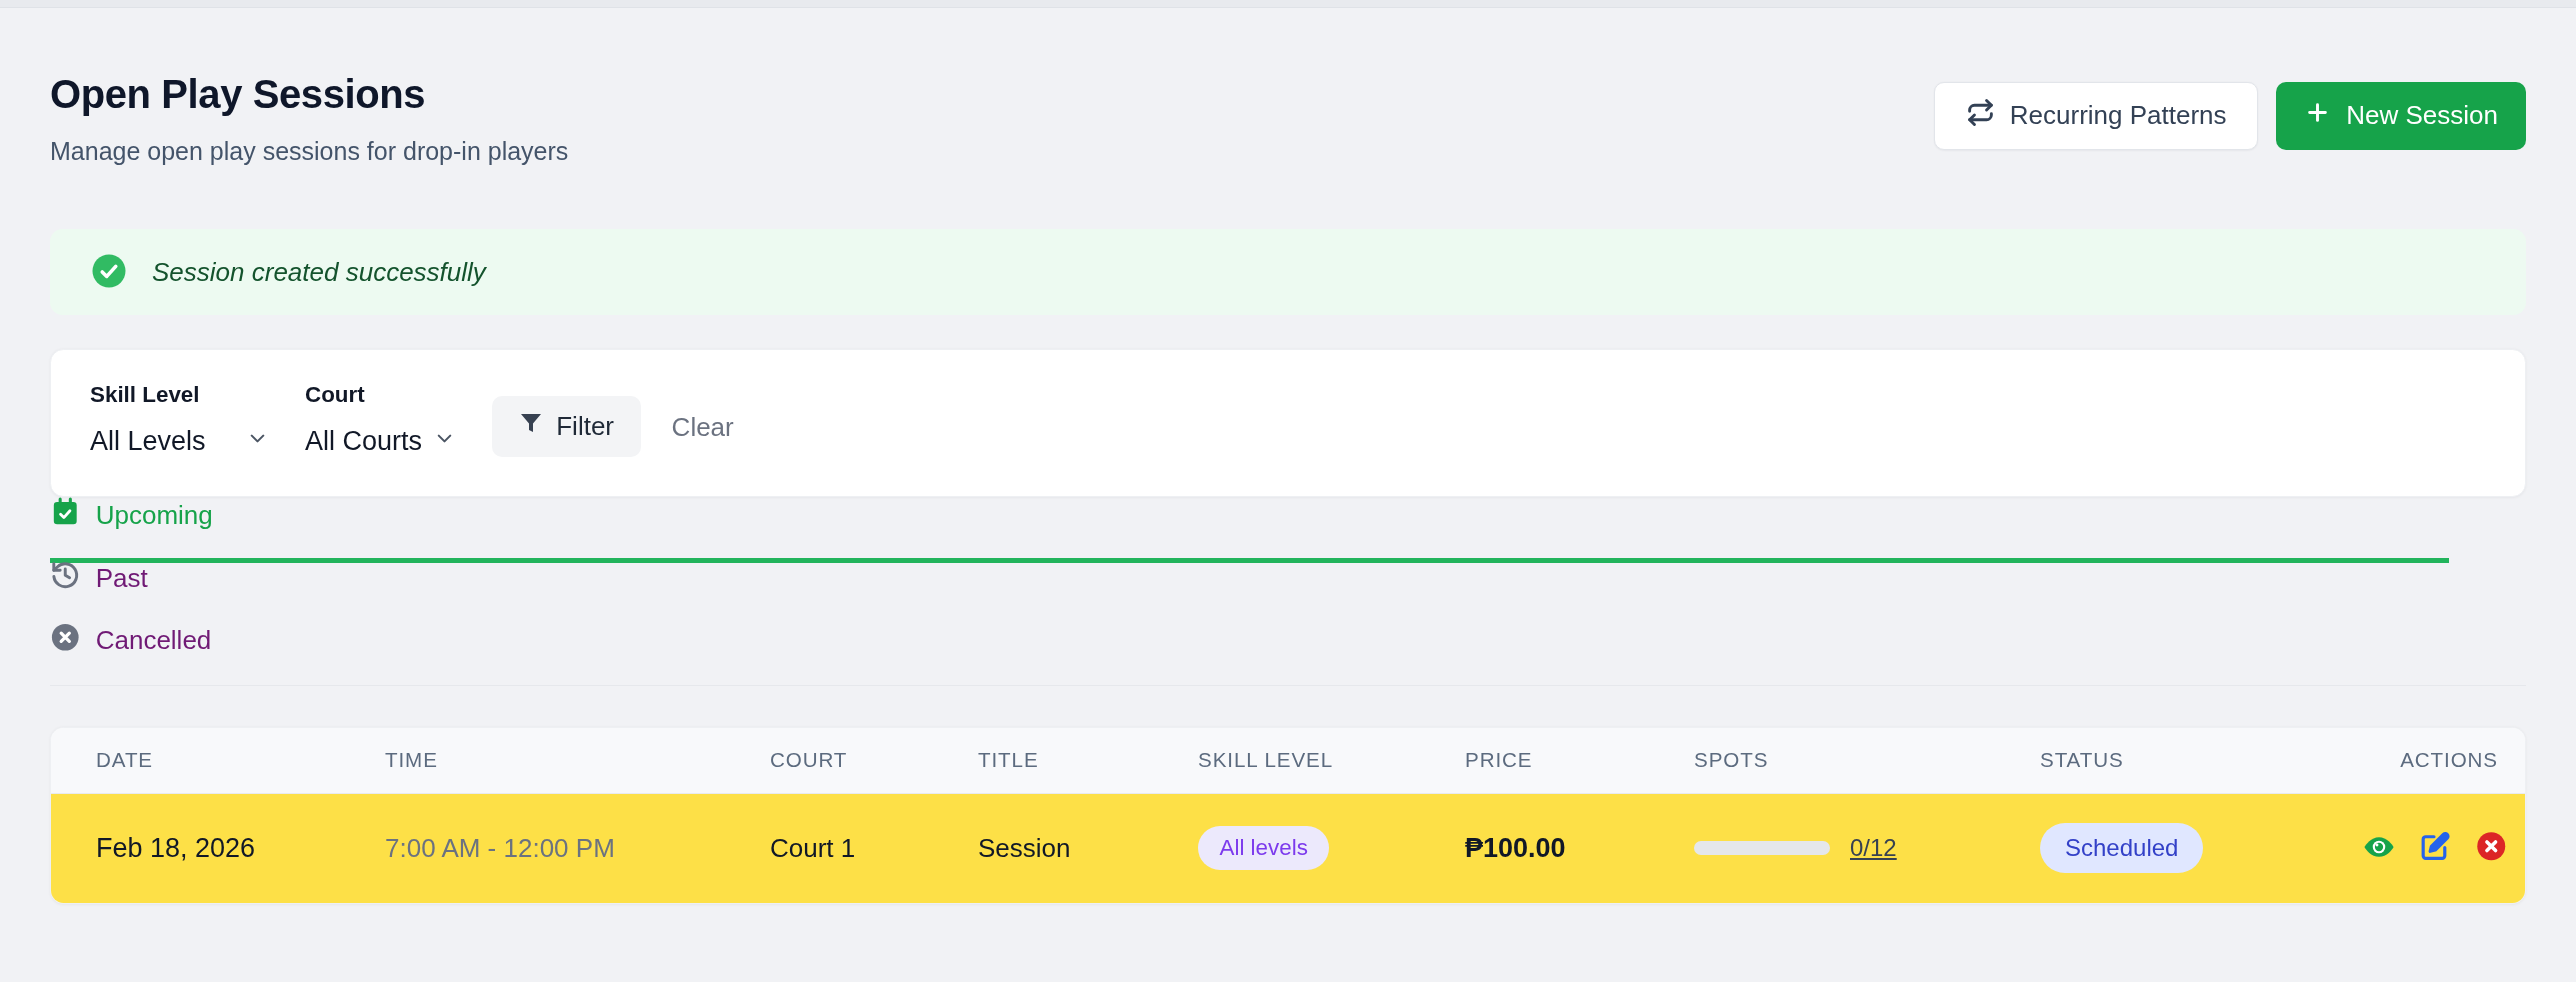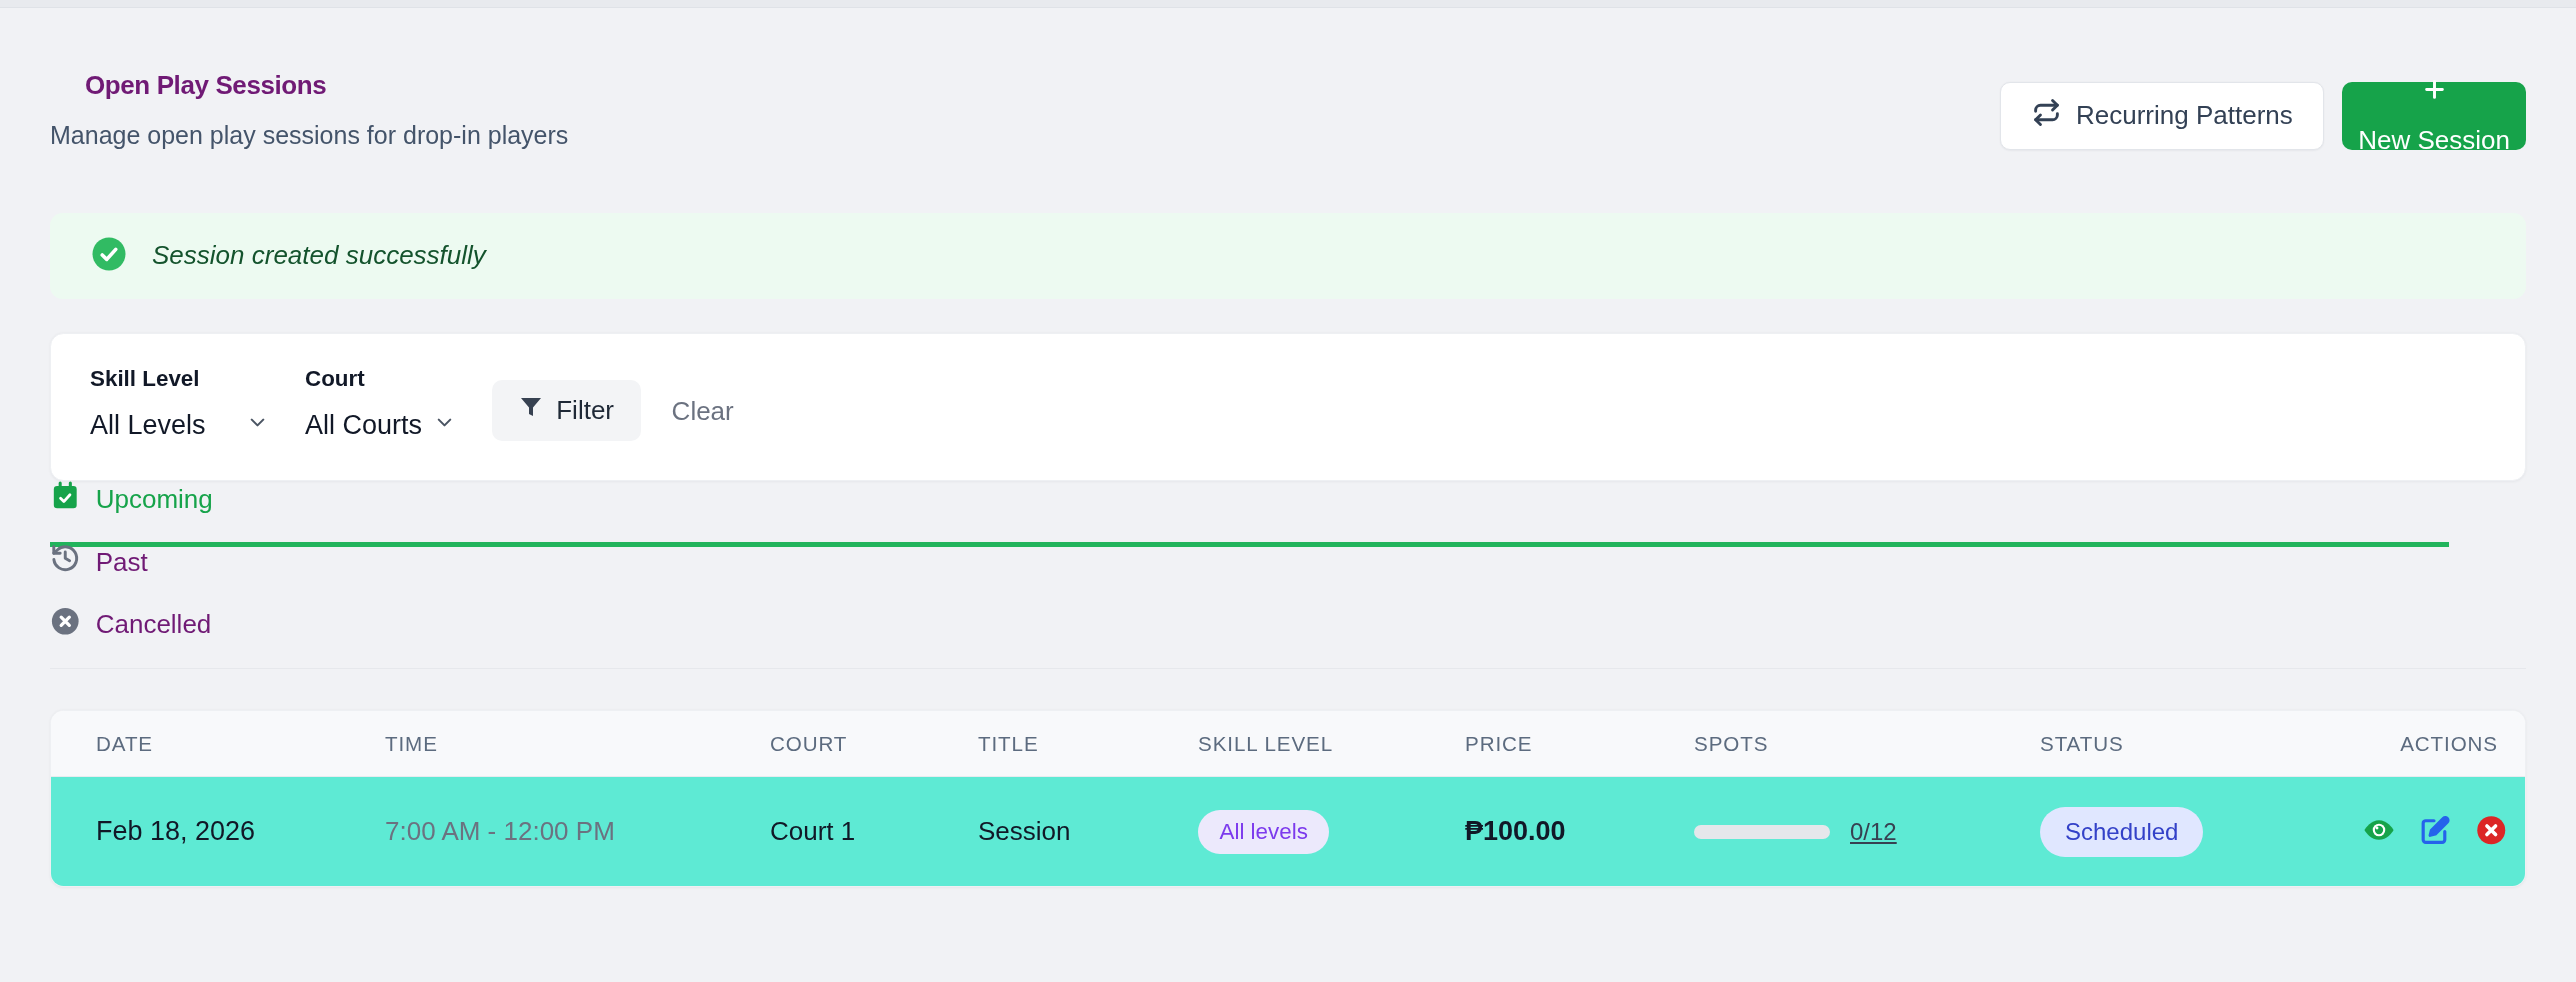--- a/index.html
+++ b/index.html
@@ -8,29 +8,29 @@
     background:#f1f2f5;
     font-family:"Liberation Sans", sans-serif;
     color:#0f172a;
     overflow:hidden;
   }
   .top-strip { height:8px; background:#e8eaee; border-bottom:0.9px solid #dfe2e7; }
   .container { padding:63px 50px 0 50px; }
 
   
   .page-header { display:flex; justify-content:space-between; align-items:flex-start; }
-  .page-title { font-size:26px; font-weight:700; color:#701a75; letter-spacing:-0.4px; line-height:1.15;margin-left:35px; }
+  .page-title { font-size:40px; font-weight:700; color:#0f172a; letter-spacing:-0.4px; line-height:1.15; }
   .page-subtitle { font-size:25px; color:#44546a; margin-top:20px; }
   .header-actions { display:flex; gap:18px; align-items:center; margin-top:10.8px; }
   .btn { display:inline-flex; align-items:center; justify-content:center; gap:15.2px;
          height:68px; border-radius:10px; font-size:26px; font-weight:500; cursor:pointer;
          font-family:"Liberation Sans", sans-serif;text-align:center; }
   .btn-secondary { background:#ffffff; color:#334155; border:1.8px solid #e2e5ea;
                    padding:0 30.5px; box-shadow:0 0.9px 1.8px rgba(16,24,40,.05); }
-  .btn-primary { background:#16a34a; color:#ffffff; border:none; padding:0 16px;flex-direction:column; }
+  .btn-primary { background:#16a34a; color:#ffffff; border:none; padding:0 28px; }
   .icon { flex:0 0 auto; display:inline-block; }
 
   
   .alert { margin-top:63px; height:86px; background:#edfaf1; border-radius:12.5px;
            display:flex; align-items:center; padding:0 41px; gap:25px;font-style:italic; }
   .alert-text { font-size:26px; color:#14532d; }
 
   
   .filter-card { margin-top:34px; background:#ffffff; border-radius:13.4px;
                  border:0.9px solid #eef0f3; box-shadow:0 0.9px 2.7px rgba(16,24,40,.05);
@@ -54,21 +54,21 @@
 
   
   .table-card { margin-top:41px; background:#ffffff; border-radius:13.4px; overflow:hidden;
                 border:0.9px solid #eef0f3; box-shadow:0 0.9px 2.7px rgba(16,24,40,.05); }
   .trow { display:grid;
           grid-template-columns:289px 385px 208px 220px 267px 229px 346px 323px 1fr;
           align-items:center; padding:0 27px 0 45px; }
   .thead { background:#f8f9fb; height:66px; border-bottom:0.9px solid #e9ebef; }
   .th { font-size:20.6px; font-weight:500; color:#5c6b7f; letter-spacing:0.9px; }
   .th-actions { text-align:right; }
-  .tbody-row { height:109px; background:#5eead4; }
+  .tbody-row { height:109px; background:#fde047; }
   .cell-date { font-size:27px; font-weight:500; color:#111827; }
   .cell-time { font-size:26px; color:#6b7280; }
   .cell-court { font-size:26px; color:#111827; }
   .cell-title { font-size:26px; font-weight:500; color:#111827; }
   .badge { display:inline-block; border-radius:895px; }
   .badge-skill { background:#ece9fc; color:#7c3aed; font-size:22.4px; font-weight:500;
                  padding:9px 21.5px; justify-self:start; }
   .cell-price { font-size:27px; font-weight:600; color:#111827; }
   .cell-spots { display:flex; align-items:center; gap:20px; }
   .progress-track { width:136px; height:13.4px; background:#e5e7eb; border-radius:895px; overflow:hidden; }

